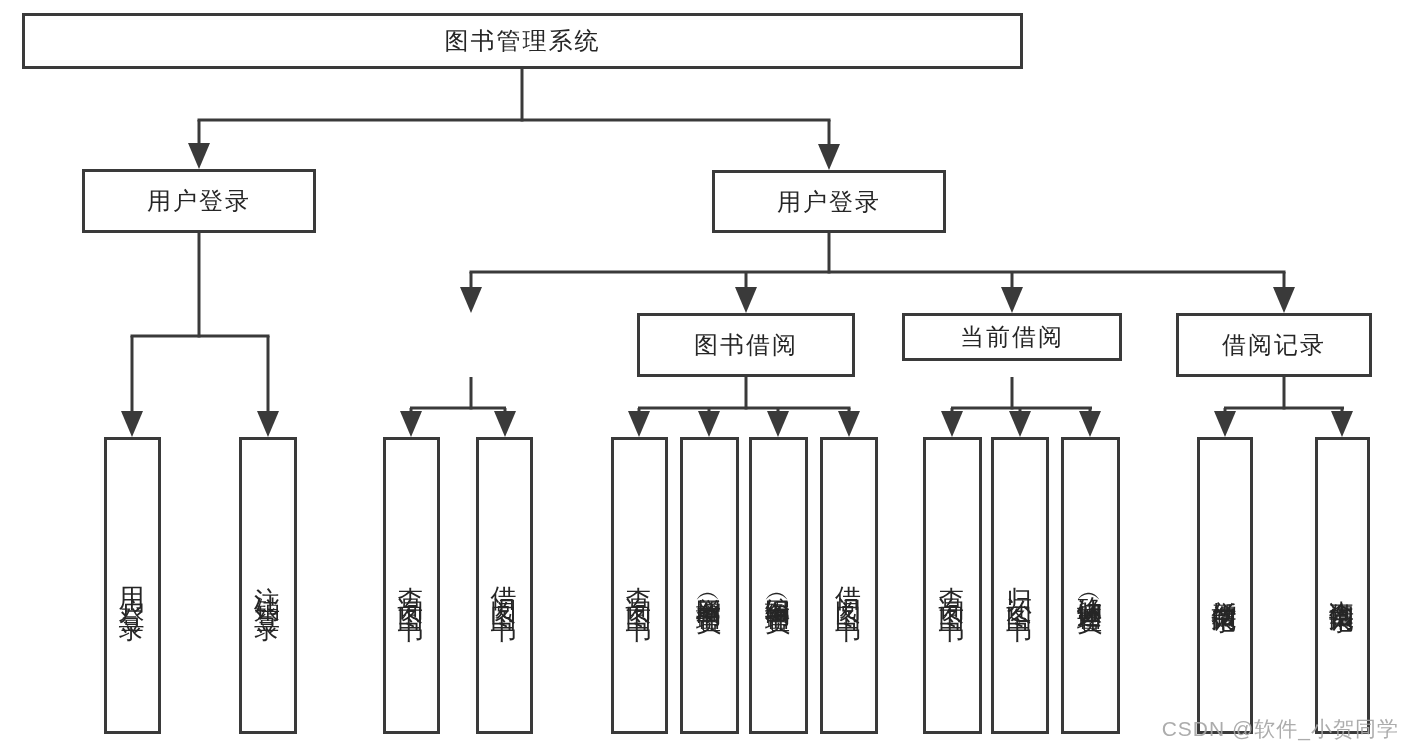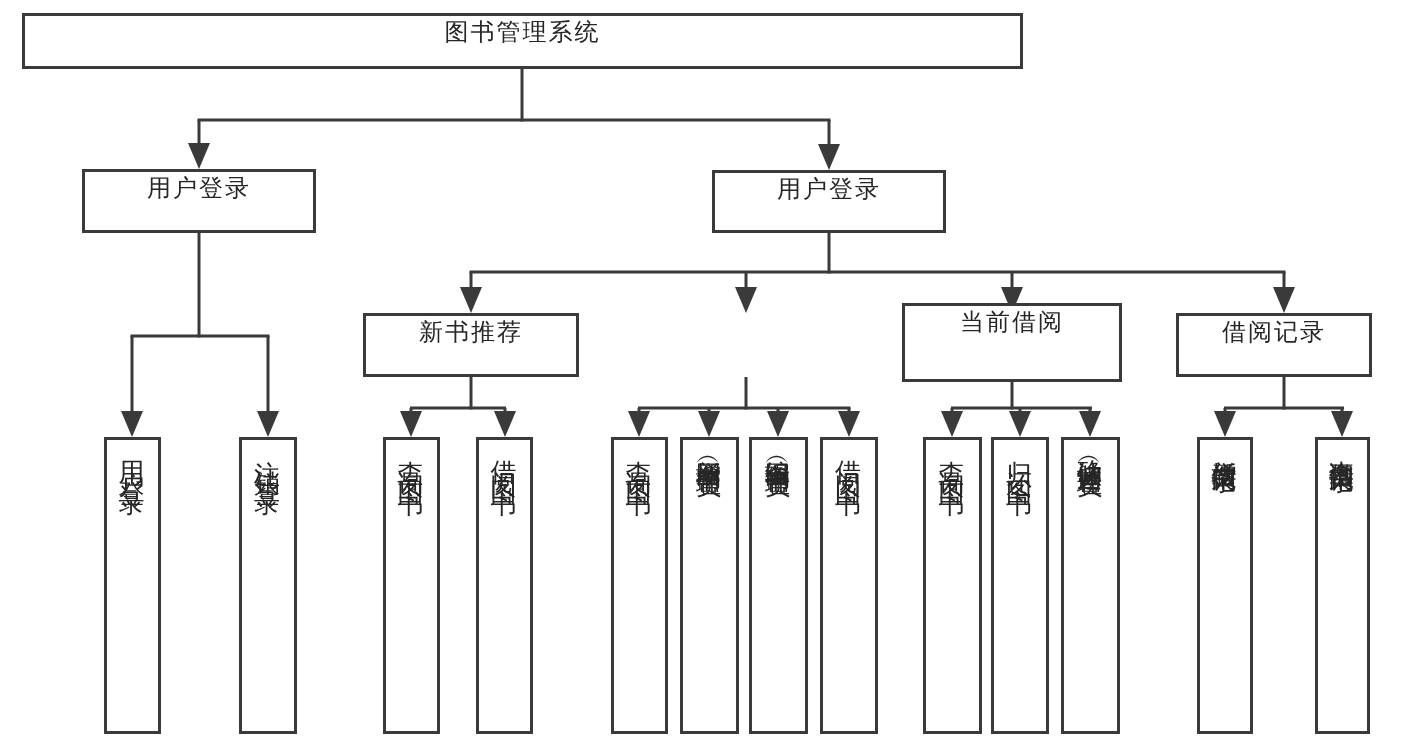--- a/index.html
+++ b/index.html
@@ -9,21 +9,21 @@
     background:#ffffff;
     font-family:"Liberation Sans","DejaVu Sans",sans-serif;
     overflow:hidden;
   }
   .connectors{position:absolute;left:0;top:0;z-index:1;}
   .box{
     position:absolute;
     background:#ffffff;
     border:3px solid #3a3a3a;
     box-sizing:border-box;
-    display:flex;align-items:flex-start;justify-content:center;
+    display:flex;align-items:center;justify-content:center;
     z-index:2;
   }
   .hbox span{
     font-size:24px;color:#262626;letter-spacing:2px;white-space:nowrap;
   }
   .vbox span{
     writing-mode:vertical-rl;
     font-size:26px;color:#262626;
     letter-spacing:10px;
     white-space:nowrap;
@@ -123,24 +123,24 @@
     <span>图书管理系统</span>
   </div>
 
   <div class="box hbox" style="left:82px;top:169px;width:234px;height:64px">
     <span>用户登录</span>
   </div>
   <div class="box hbox" style="left:712px;top:170px;width:234px;height:63px">
     <span>用户登录</span>
   </div>
 
-  <div class="box hbox" style="left:363px;top:313px;width:216px;height:64px">
-    <span>新书推荐</span>
+  <div class="box hbox" style="left:637px;top:313px;width:218px;height:64px">
+    <span>图书借阅</span>
   </div>
-  <div class="box hbox" style="left:902px;top:303px;width:220px;height:79px">
+  <div class="box hbox" style="left:902px;top:313px;width:220px;height:48px">
     <span>当前借阅</span>
   </div>
   <div class="box hbox" style="left:1176px;top:313px;width:196px;height:64px">
     <span>借阅记录</span>
   </div>
 
   <div class="box vbox" style="left:104px;top:437px;width:57px;height:297px">
     <span>用户登录</span>
   </div>
   <div class="box vbox" style="left:239px;top:437px;width:58px;height:297px">
@@ -177,14 +177,15 @@
     <span class="tight">确认归还（管理员）</span>
   </div>
 
   <div class="box vbox" style="left:1197px;top:437px;width:56px;height:297px">
     <span class="tight">新增借阅记录</span>
   </div>
   <div class="box vbox" style="left:1315px;top:437px;width:55px;height:297px">
     <span class="tight">查询借阅记录</span>
   </div>
 
+  <div class="watermark">CSDN @软件_小贺同学</div>
 
 </div>
 
 </body></html>

